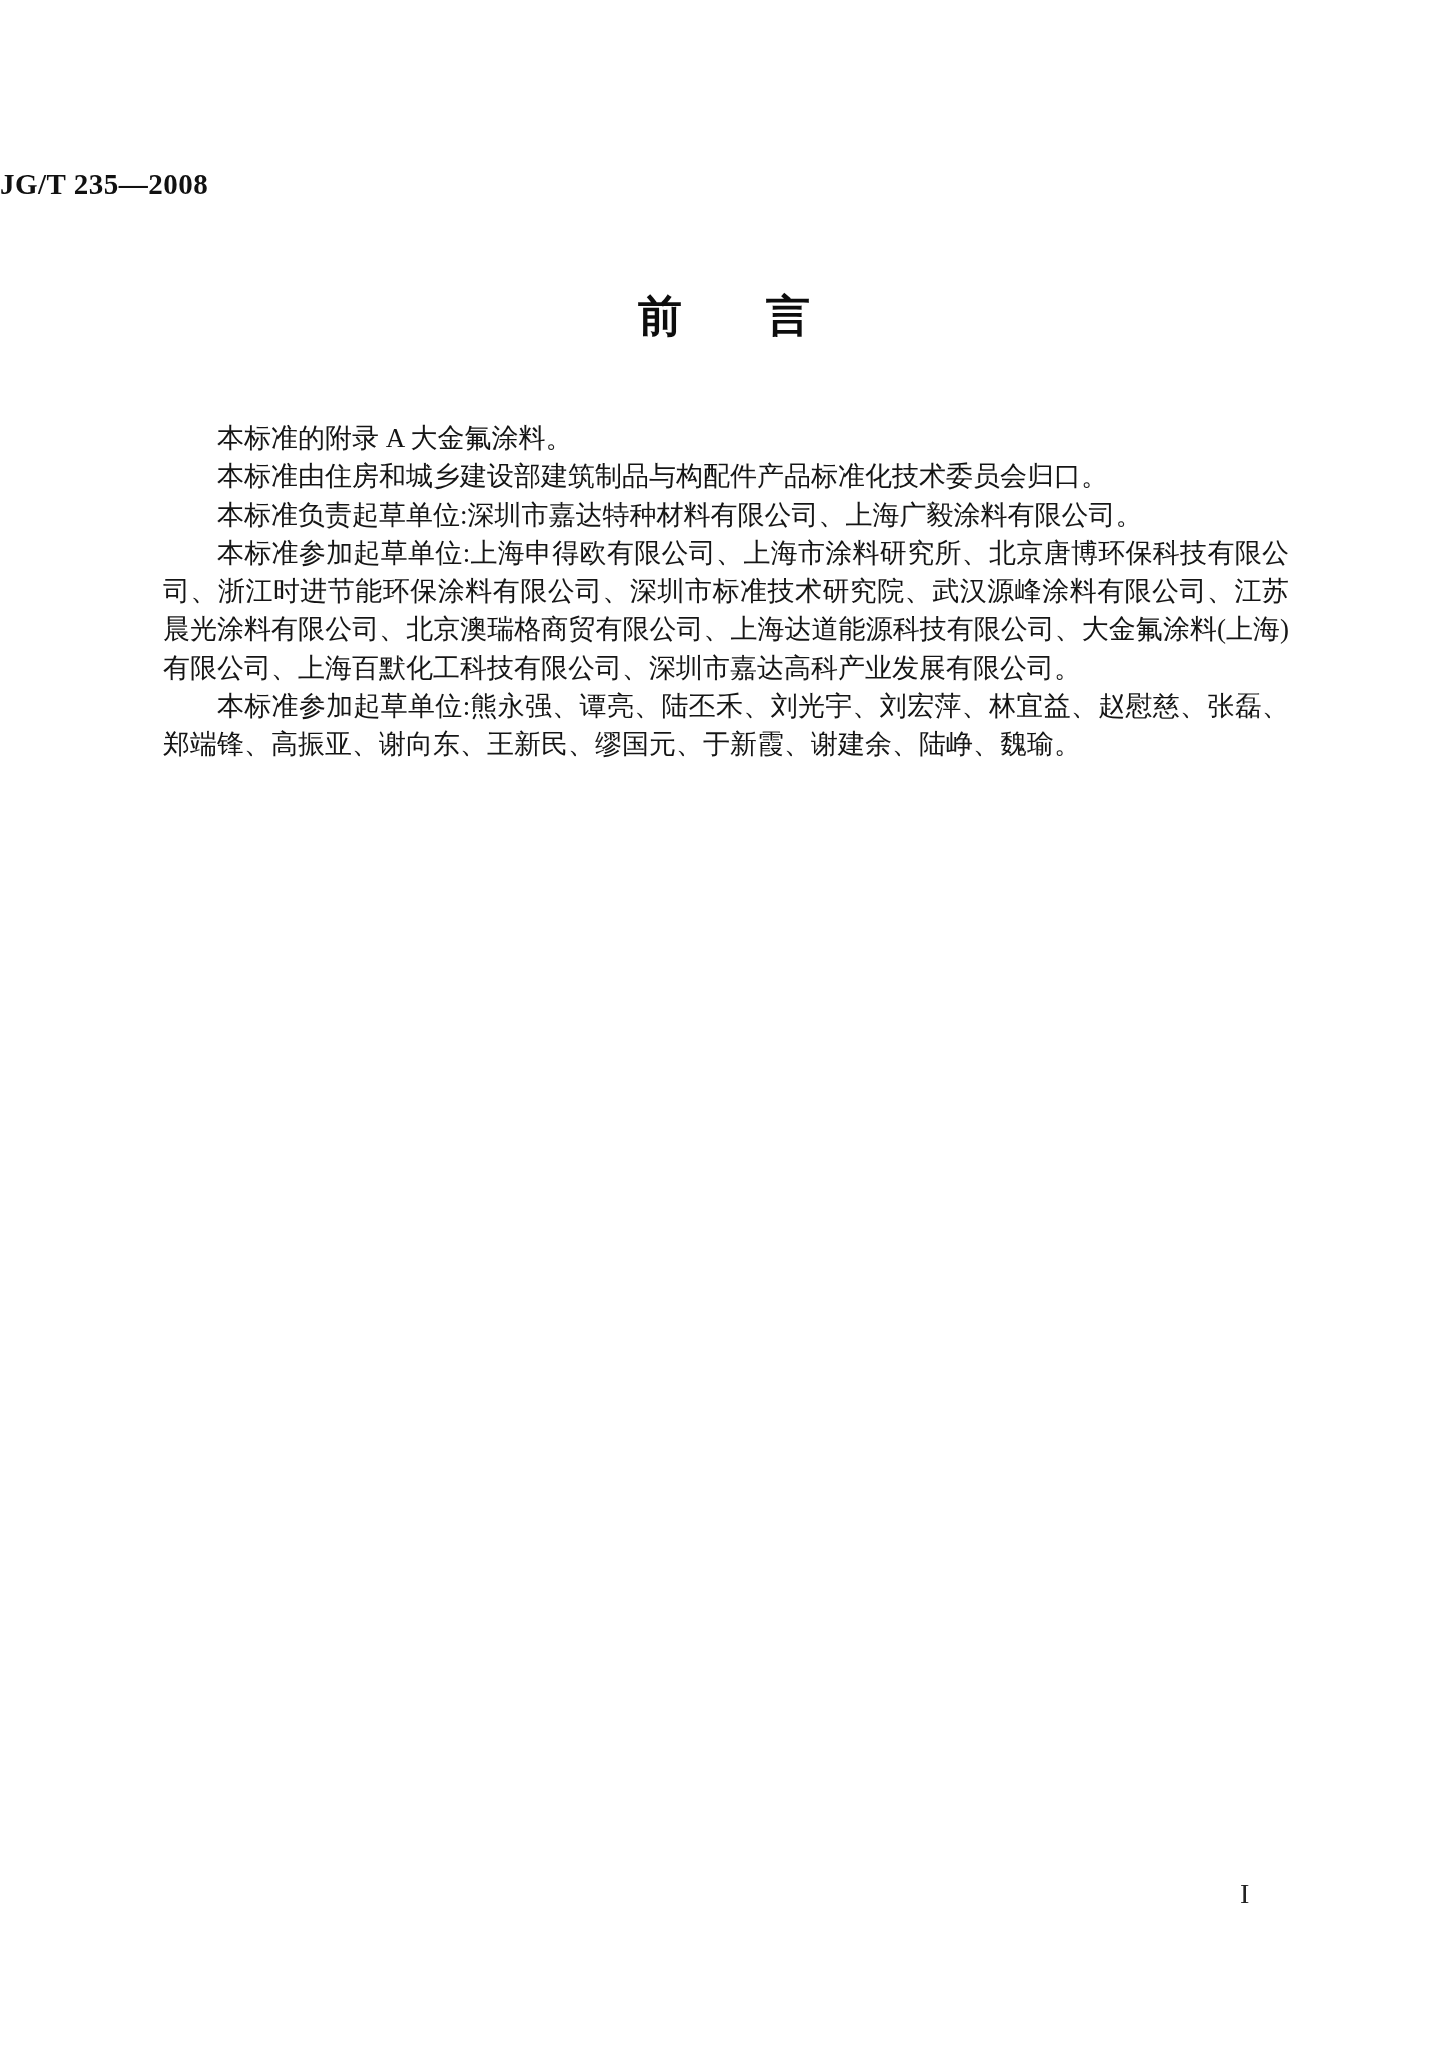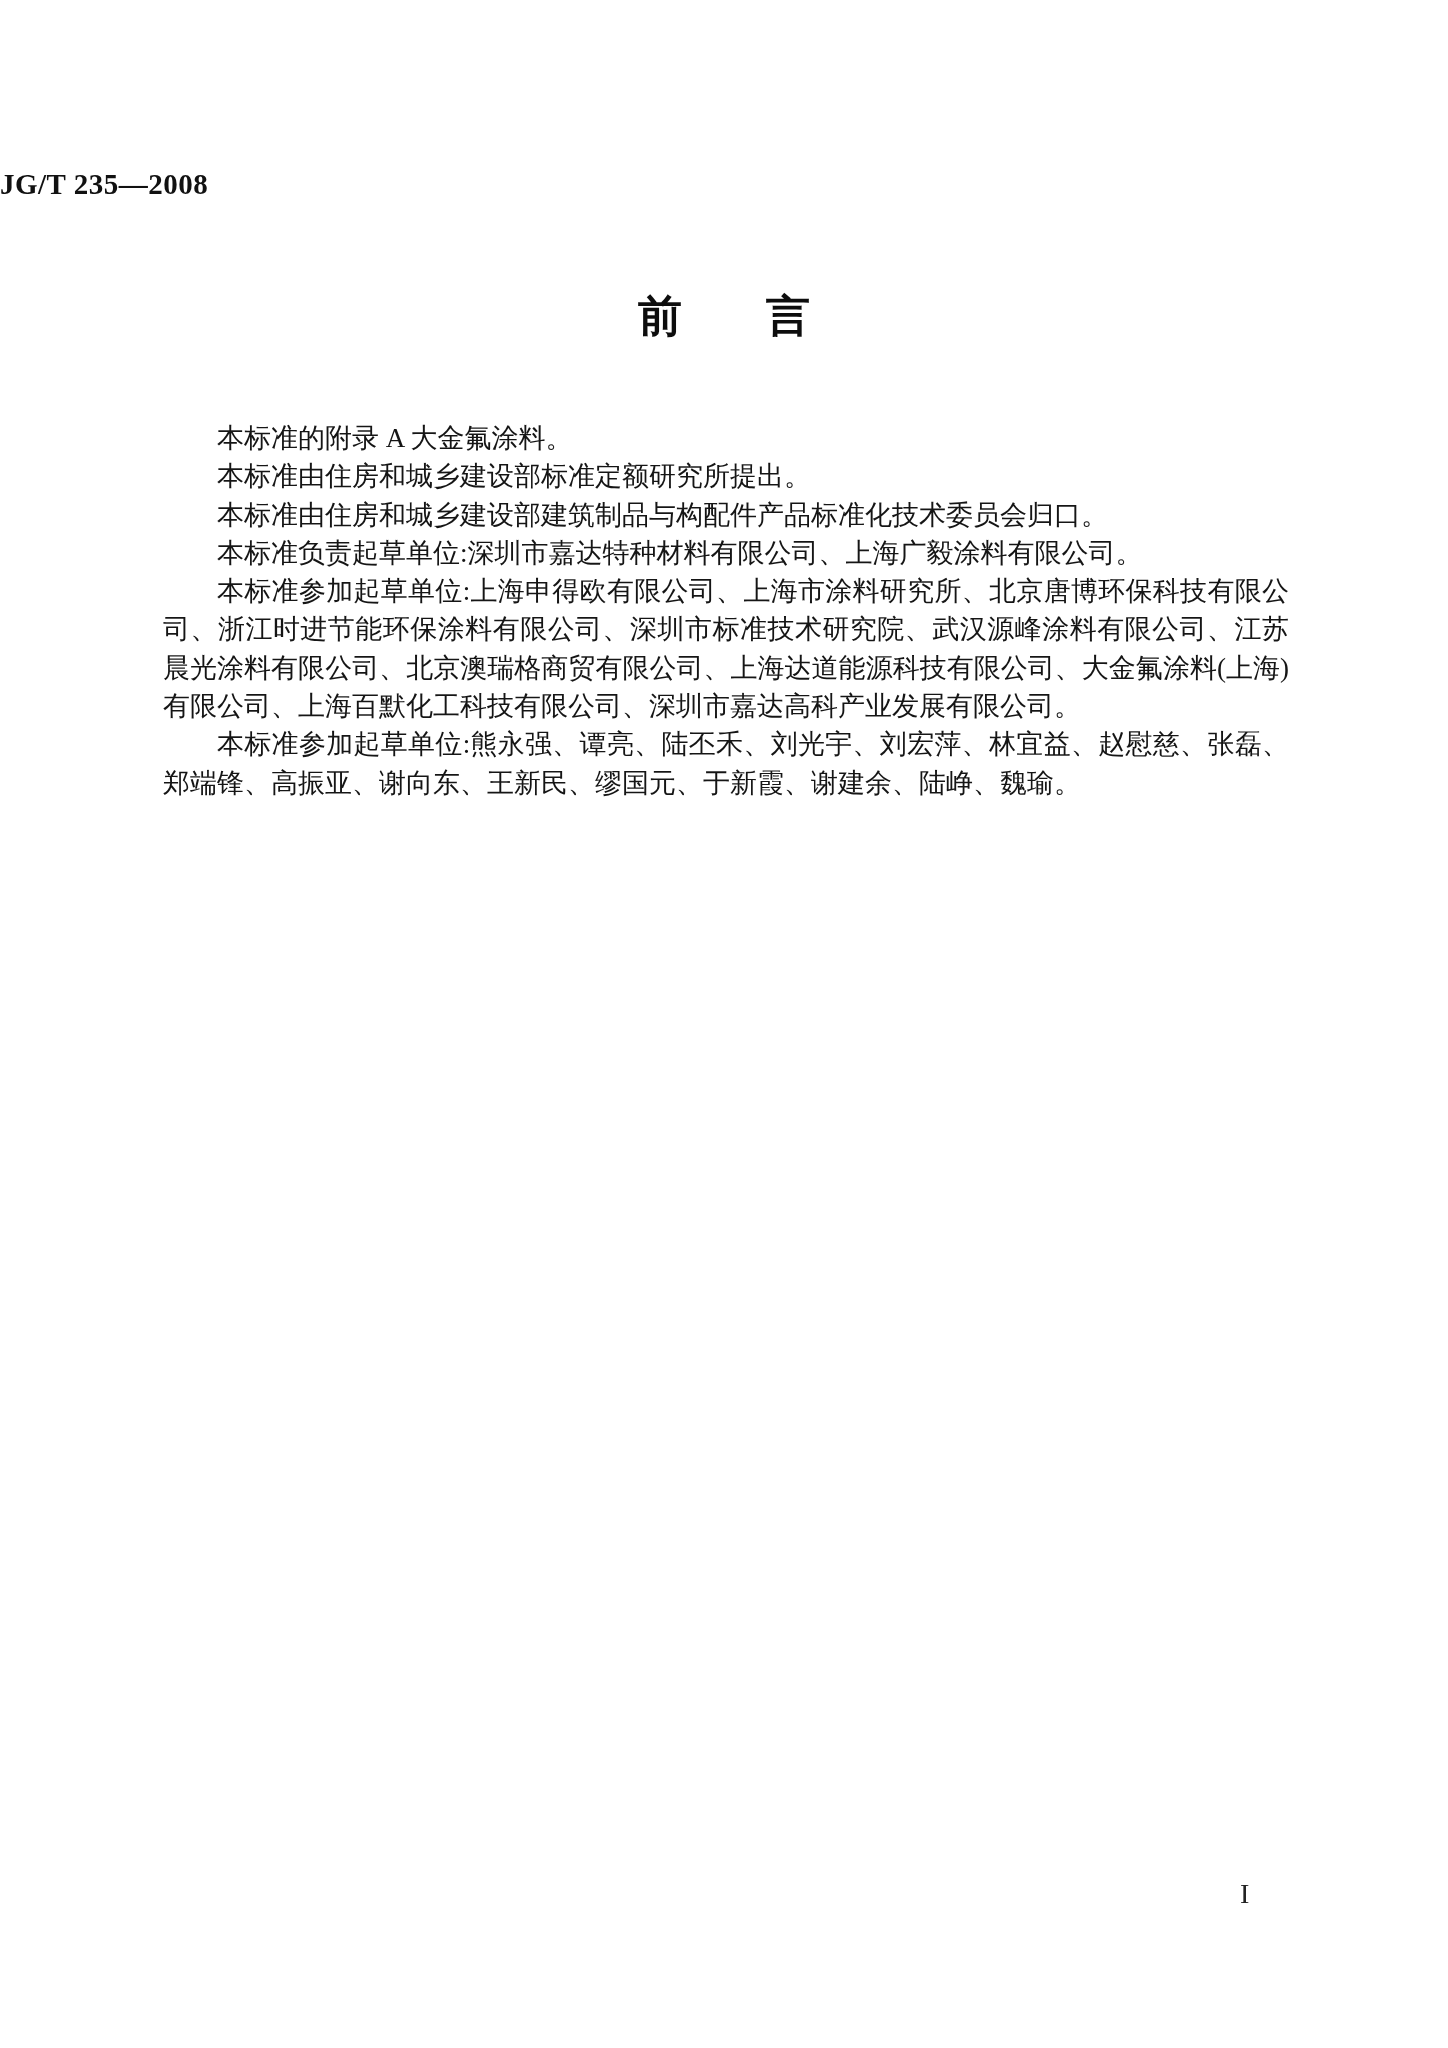--- a/index.html
+++ b/index.html
@@ -75,21 +75,20 @@
 
   <div class="header-code">JG/T 235—2008</div>
 
   <h1 class="doc-title">
     <span>前</span>
     <span>言</span>
   </h1>
 
   <div class="foreword">
     <p>本标准的附录 A 大金氟涂料。</p>
-    <p>本标准由住房和城乡建设部标准定额研究所提出。</p>
     <p>本标准由住房和城乡建设部建筑制品与构配件产品标准化技术委员会归口。</p>
     <p>本标准负责起草单位:深圳市嘉达特种材料有限公司、上海广毅涂料有限公司。</p>
     <p>本标准参加起草单位:上海申得欧有限公司、上海市涂料研究所、北京唐博环保科技有限公司、浙江时进节能环保涂料有限公司、深圳市标准技术研究院、武汉源峰涂料有限公司、江苏晨光涂料有限公司、北京澳瑞格商贸有限公司、上海达道能源科技有限公司、大金氟涂料(上海)有限公司、上海百默化工科技有限公司、深圳市嘉达高科产业发展有限公司。</p>
     <p>本标准参加起草单位:熊永强、谭亮、陆丕禾、刘光宇、刘宏萍、林宜益、赵慰慈、张磊、郑端锋、高振亚、谢向东、王新民、缪国元、于新霞、谢建余、陆峥、魏瑜。</p>
   </div>
 
   <div class="page-number">I</div>
 
 </div>
 

